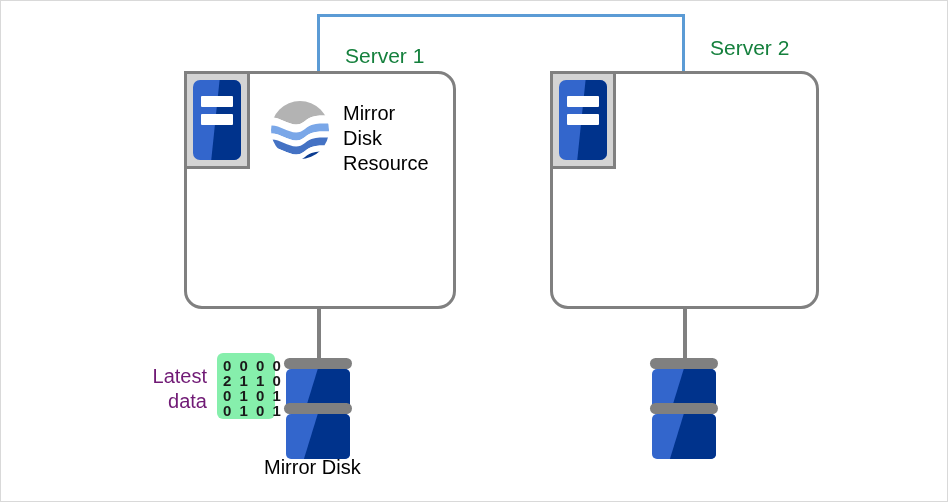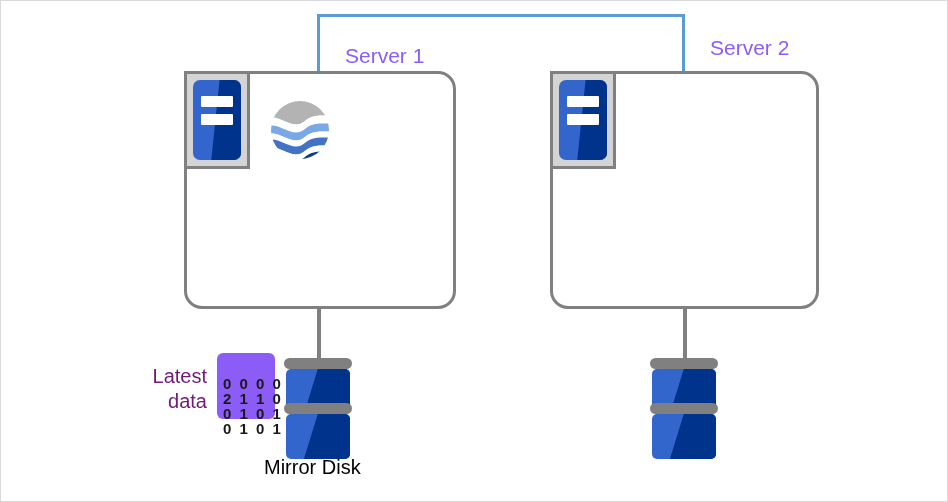--- a/index.html
+++ b/index.html
@@ -35,21 +35,21 @@
   .server-box {
     position: absolute;
     box-sizing: border-box;
     border: 3px solid #808080;
     border-radius: 18px;
     background: #ffffff;
   }
   .server-label {
     position: absolute;
     font-size: 21px;
-    color: #8b5cf6;
+    color: #15803d;
     white-space: nowrap;
     line-height: 1;
   }
 
   
   .machine-icon {
     position: absolute;
     background: #d4d4d4;
     border: 3px solid #808080;
     box-sizing: border-box;
@@ -139,24 +139,24 @@
     position: absolute;
     font-size: 20px;
     color: #000000;
     white-space: nowrap;
     line-height: 1;
   }
 
   
   .data-icon {
     position: absolute;
-    background: #8b5cf6;
+    background: #86efac;
     border-radius: 6px;
     box-sizing: border-box;
-    padding: 23px 6px 4px 6px;
+    padding: 5px 6px 4px 6px;
   }
   .data-icon .row {
     font-family: "Liberation Sans", sans-serif;
     font-weight: bold;
     font-size: 15px;
     line-height: 15px;
     letter-spacing: 2px;
     color: #1a1a1a;
     white-space: nowrap;
   }
@@ -201,20 +201,23 @@
         <path d="M-6,30 C8,18 22,42 36,30 C48,20 58,28 68,22 L68,14 C58,20 48,12 36,22 C22,34 8,10 -6,22 Z" fill="#ffffff"></path>
         <path d="M-6,38 C8,26 22,50 36,38 C48,28 58,36 68,30 L68,22 C58,28 48,20 36,30 C22,42 8,18 -6,30 Z" fill="#7AA7E8"></path>
         <path d="M-6,44 C8,32 22,56 36,44 C48,34 58,42 68,36 L68,30 C58,36 48,28 36,38 C22,50 8,26 -6,38 Z" fill="#ffffff"></path>
         <path d="M-6,52 C8,40 22,64 36,52 C48,42 58,50 68,44 L68,36 C58,42 48,34 36,44 C22,56 8,32 -6,44 Z" fill="#4472C4"></path>
         <path d="M-6,58 C8,46 22,70 36,58 C48,48 58,56 68,50 L68,44 C58,50 48,42 36,52 C22,64 8,40 -6,52 Z" fill="#ffffff"></path>
         <path d="M-6,68 L68,68 L68,50 C58,56 48,48 36,58 C22,70 8,46 -6,58 Z" fill="#0B3C91"></path>
       </g>
     </svg>
   </div>
 
+  <div class="resource-label" style="left:342px; top:100px;">Mirror
+Disk
+Resource</div>
 
   <div class="connector" style="left:316px; top:308px; height:54px;"></div>
 
   <div class="disk-stack" style="left:283px; top:357px; width:68px; height:103px;">
     <div class="disk-platter" style="top:0;"></div>
     <div class="disk-block" style="top:11px;">
       <div class="shade"></div>
     </div>
     <div class="disk-platter" style="top:45px;"></div>
     <div class="disk-block" style="top:56px;">

